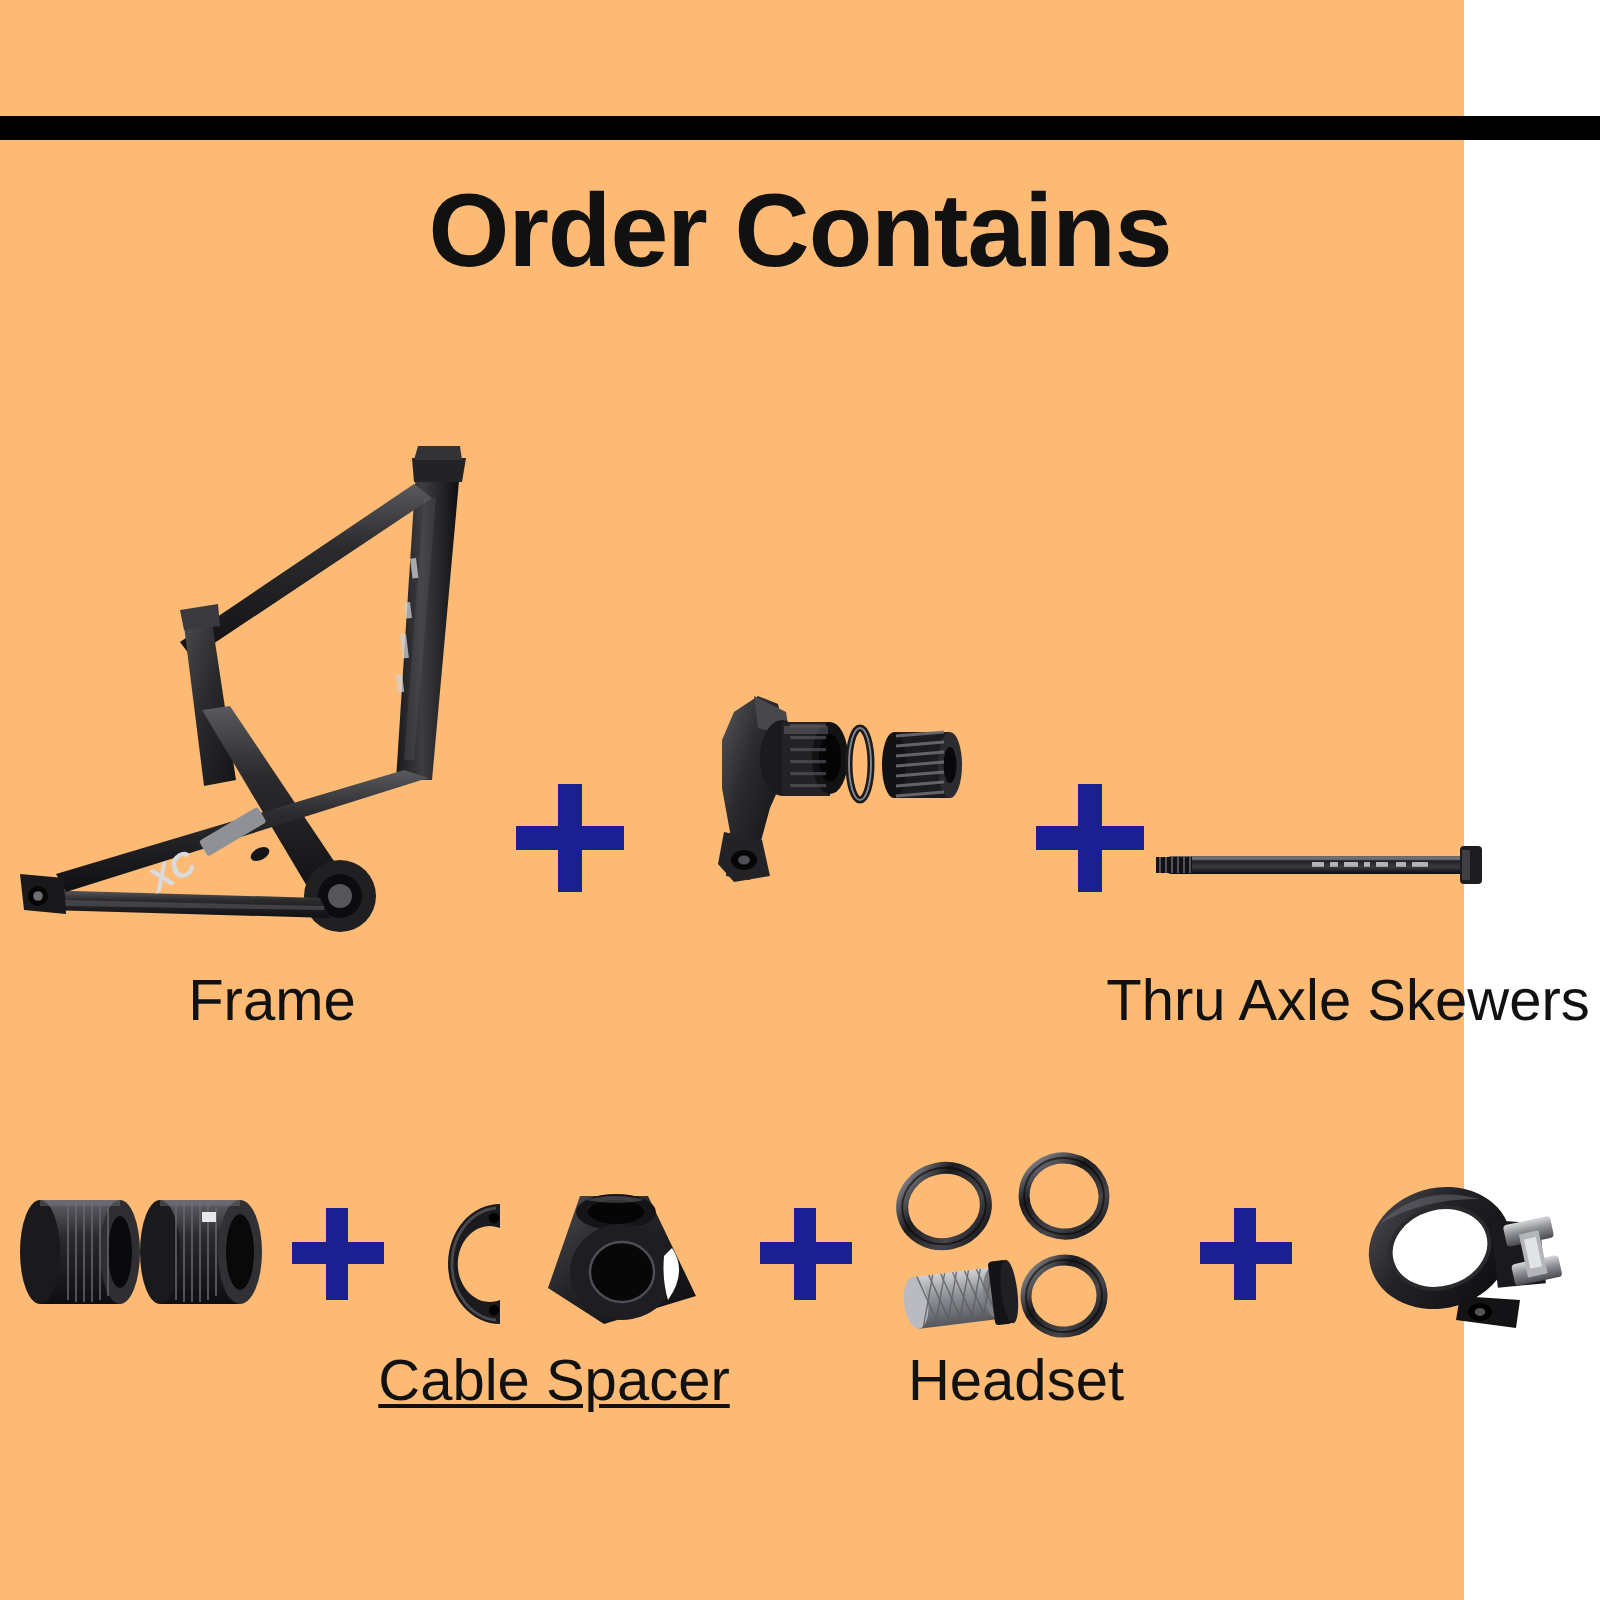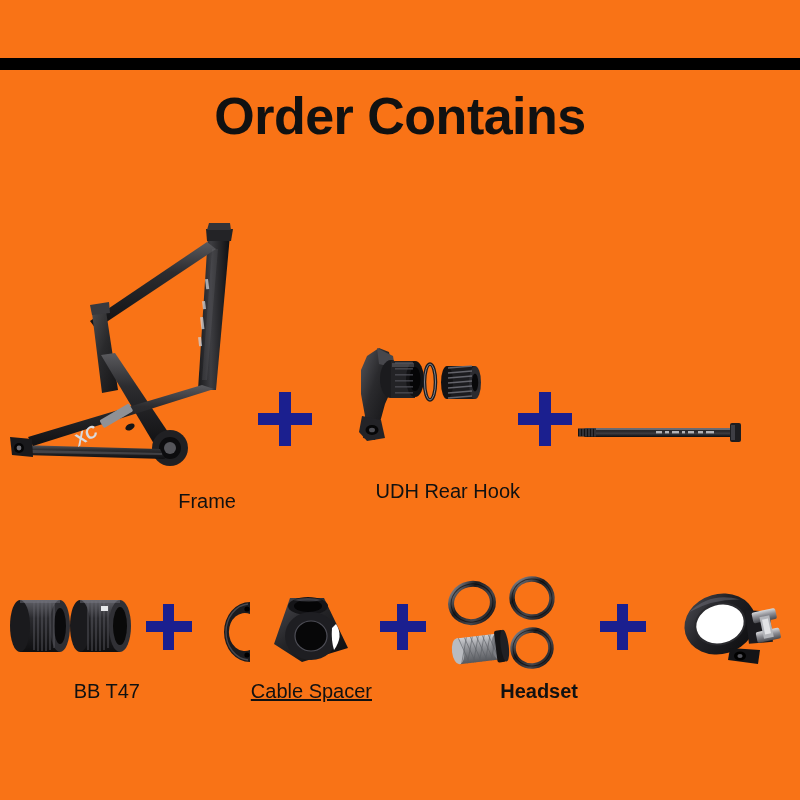--- a/index.html
+++ b/index.html
@@ -10,23 +10,23 @@
   body {
     width: 800px;
     height: 800px;
     font-family: "Liberation Sans", sans-serif;
     overflow: hidden;
     position: relative;
   }
 
   #page {
     position: relative;
-    width: 800px;
+    width: 732px;
     height: 800px;
-    background: #f97316;
+    background: #fdba74;
   }
 
   
   .top-rule {
     position: absolute;
     left: 0;
     top: 58px;
     width: 800px;
     height: 12px;
     background: #000000;
@@ -62,23 +62,23 @@
   .plus::before { left: 0; top: 21px; width: 54px; height: 12px; }
   .plus::after  { top: 0; left: 21px; height: 54px; width: 12px; }
 
   .plus.small { width: 46px; height: 46px; }
   .plus.small::before { left: 0; top: 17px; width: 46px; height: 11px; }
   .plus.small::after  { top: 0; left: 17px; height: 46px; width: 11px; }
 
   
   .caption {
     position: absolute;
-    text-align: right;
+    text-align: center;
     font-family: "Liberation Sans", sans-serif;
-    font-size: 20px;
+    font-size: 29px;
     line-height: 26px;
     color: #111111;
     white-space: pre-line;
   }
 
   
   .art { position: absolute; }
   .art svg { display: block; overflow: visible; }
 
   
@@ -226,21 +226,21 @@
         <path d="M93 31 L117 29"></path>
         <path d="M93 36 L117 34"></path>
         <path d="M93 41 L117 39"></path>
         <path d="M93 46 L117 44"></path>
         <path d="M93 51 L117 49"></path>
         <path d="M93 56 L117 54"></path>
       </g>
     </svg>
   </div>
 
-  <div class="caption" style="left:290px; top:478px; width:230px;"><span>UDH Rear Hook</span><br></div>
+  <div class="caption" style="left:290px; top:478px; width:230px;"><br></div>
 
   <div class="plus" style="left:518px; top:392px;"></div>
 
   <div class="art" id="axle-art">
     <svg viewBox="0 0 172 30" width="172" height="30" aria-hidden="true">
       <defs>
         <linearGradient id="gAxle" x1="0" y1="0" x2="0" y2="1">
           <stop offset="0%" stop-color="#6a6a72"></stop>
           <stop offset="30%" stop-color="#232326"></stop>
           <stop offset="60%" stop-color="#3b3b40"></stop>
@@ -270,20 +270,21 @@
         <rect x="104" y="13" width="3" height="2.4"></rect>
         <rect x="110" y="13" width="6" height="2.4"></rect>
         <rect x="120" y="13" width="5" height="2.4"></rect>
         <rect x="128" y="13" width="8" height="2.4"></rect>
       </g>
 
       <rect x="18" y="10.4" width="134" height="1.6" fill="#8d8d96" opacity="0.5"></rect>
     </svg>
   </div>
 
+  <div class="caption" style="left:548px; top:488px; width:252px;">Thru Axle Skewers</div>
 
   <div class="art" id="bb-art">
     <svg viewBox="0 0 126 76" width="126" height="76" aria-hidden="true">
       <defs>
         <linearGradient id="gCup" x1="0" y1="0" x2="0" y2="1">
           <stop offset="0%" stop-color="#5f5f66"></stop>
           <stop offset="35%" stop-color="#2a2a2e"></stop>
           <stop offset="100%" stop-color="#0e0e10"></stop>
         </linearGradient>
       </defs>
@@ -318,21 +319,20 @@
           <path d="M96 14 L96 62"></path>
             <path d="M100 16 L100 60"></path>
         </g>
         <rect x="72" y="12" width="40" height="3" fill="#7e7e88" opacity="0.4"></rect>
 
         <rect x="93" y="18" width="7" height="5" fill="#e7e8ea"></rect>
       </g>
     </svg>
   </div>
 
-  <div class="caption" style="left:10px; top:678px; width:130px;">BB T47</div>
 
   <div class="plus small" style="left:146px; top:604px;"></div>
 
   <div class="art" id="spacer-art">
     <svg viewBox="0 0 152 74" width="152" height="74" aria-hidden="true">
       <defs>
         <linearGradient id="gCone" x1="0" y1="0" x2="1" y2="1">
           <stop offset="0%" stop-color="#4a4a50"></stop>
           <stop offset="45%" stop-color="#232326"></stop>
           <stop offset="100%" stop-color="#0c0c0e"></stop>
@@ -414,21 +414,21 @@
             <path d="M52 58 L44 84"></path>
             <path d="M58 58 L50 84"></path>
         </g>
 
         <rect x="56" y="55" width="9" height="32" rx="2" fill="#141416"></rect>
         <ellipse cx="65" cy="71" rx="4" ry="16" fill="#202024"></ellipse>
       </g>
     </svg>
   </div>
 
-  <div class="caption" style="left:438px; top:678px; width:140px;font-weight:bold;">Headset</div>
+  <div class="caption" style="left:438px; top:678px; width:140px;">Headset</div>
 
   <div class="plus small" style="left:600px; top:604px;"></div>
 
   <div class="art" id="clamp-art">
     <svg viewBox="0 0 116 80" width="116" height="80" aria-hidden="true">
       <defs>
         <linearGradient id="gClamp" x1="0" y1="0" x2="1" y2="1">
           <stop offset="0%" stop-color="#4e4e55"></stop>
           <stop offset="40%" stop-color="#232327"></stop>
           <stop offset="100%" stop-color="#0b0b0d"></stop>

